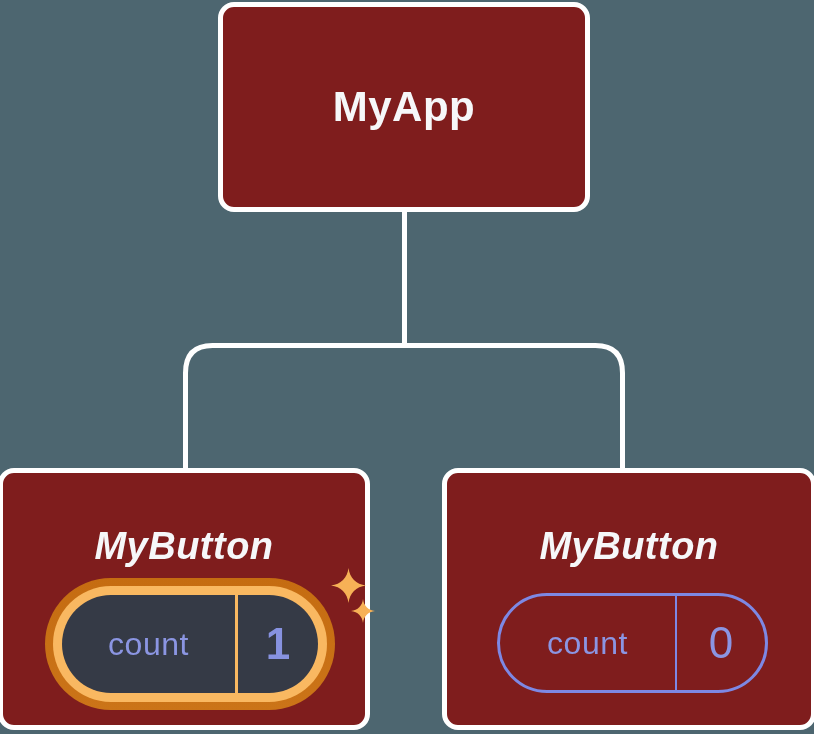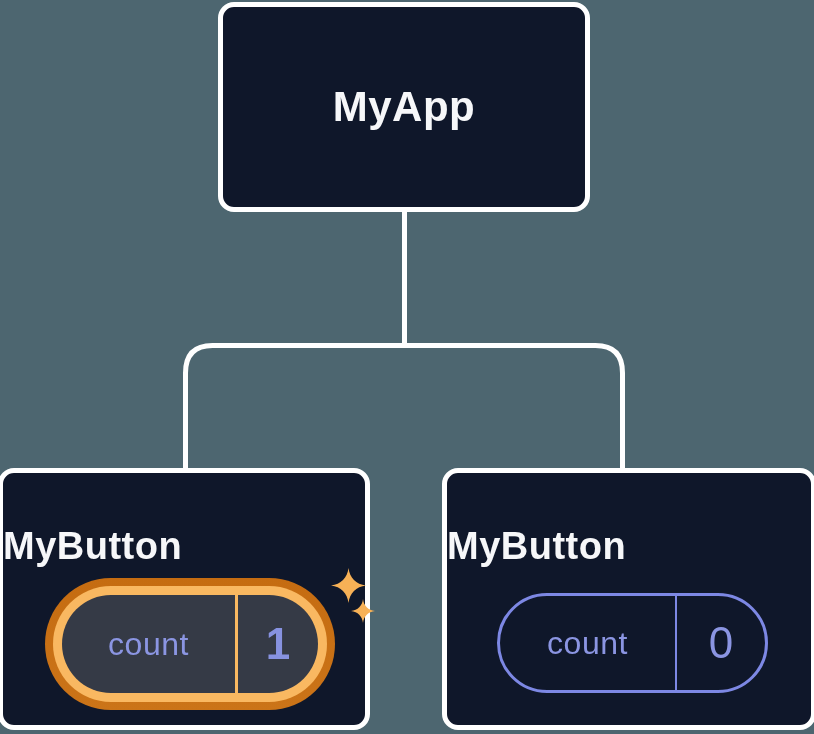--- a/index.html
+++ b/index.html
@@ -14,21 +14,21 @@
     background: #4d6670;
     overflow: hidden;
   }
   .connectors {
     position: absolute; left: 0; top: 0;
     width: 814px; height: 734px;
     display: block;
   }
   .node {
     position: absolute;
-    background: #0f172a;
+    background: #7f1d1d;
     border: 5px solid #ffffff;
     border-radius: 16px;
     box-sizing: border-box;
   }
   .node-app {
     left: 218px; top: 2px;
     width: 372px; height: 210px;
     display: flex; align-items: center; justify-content: center;
   }
   .node-app .node-label {
@@ -42,20 +42,22 @@
   }
   .node-button {
     top: 468px;
     width: 372px; height: 262px;
   }
   .node-button-left  { left: -2px; }
   .node-button-right { left: 442px; width: 374px; }
   .node-button .node-label {
     position: absolute;
     left: 0; right: 0; top: 52px;
+    text-align: center;
+    font-style: italic;
   }
   
   .pill-highlight-outer {
     position: absolute;
     left: 42px; top: 105px;
     width: 290px; height: 132px;
     box-sizing: border-box;
     background: linear-gradient(180deg, #c56c11 0%, #cb7418 100%);
     border-radius: 999px;
     padding: 8px;

